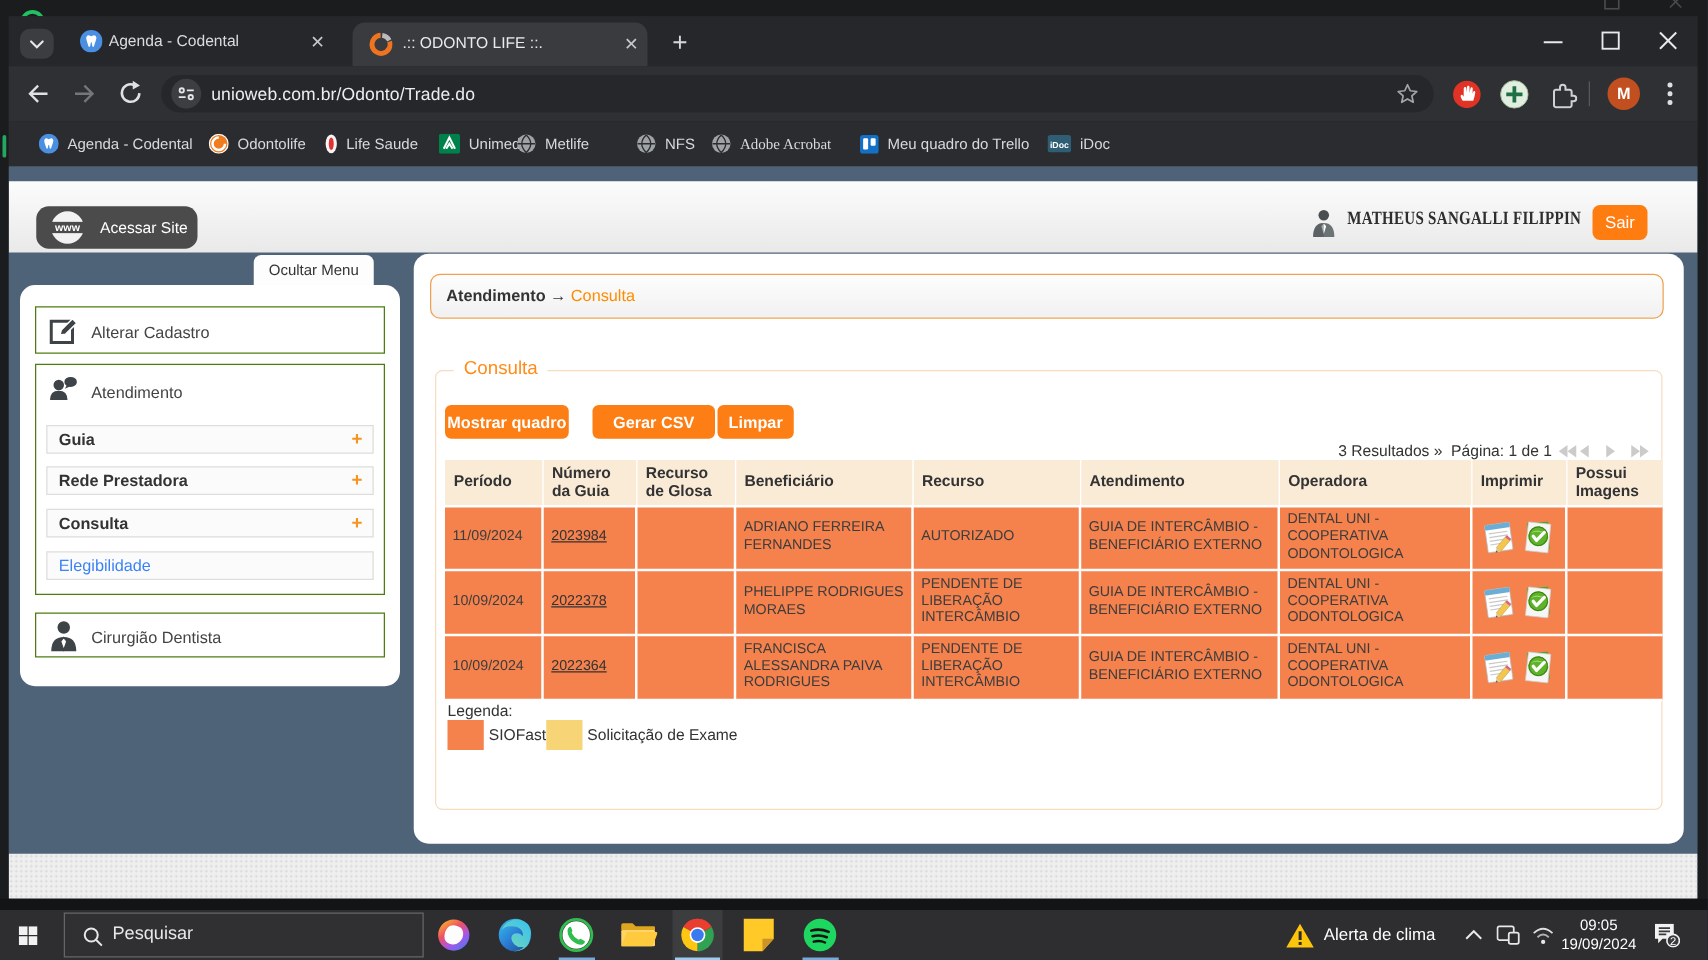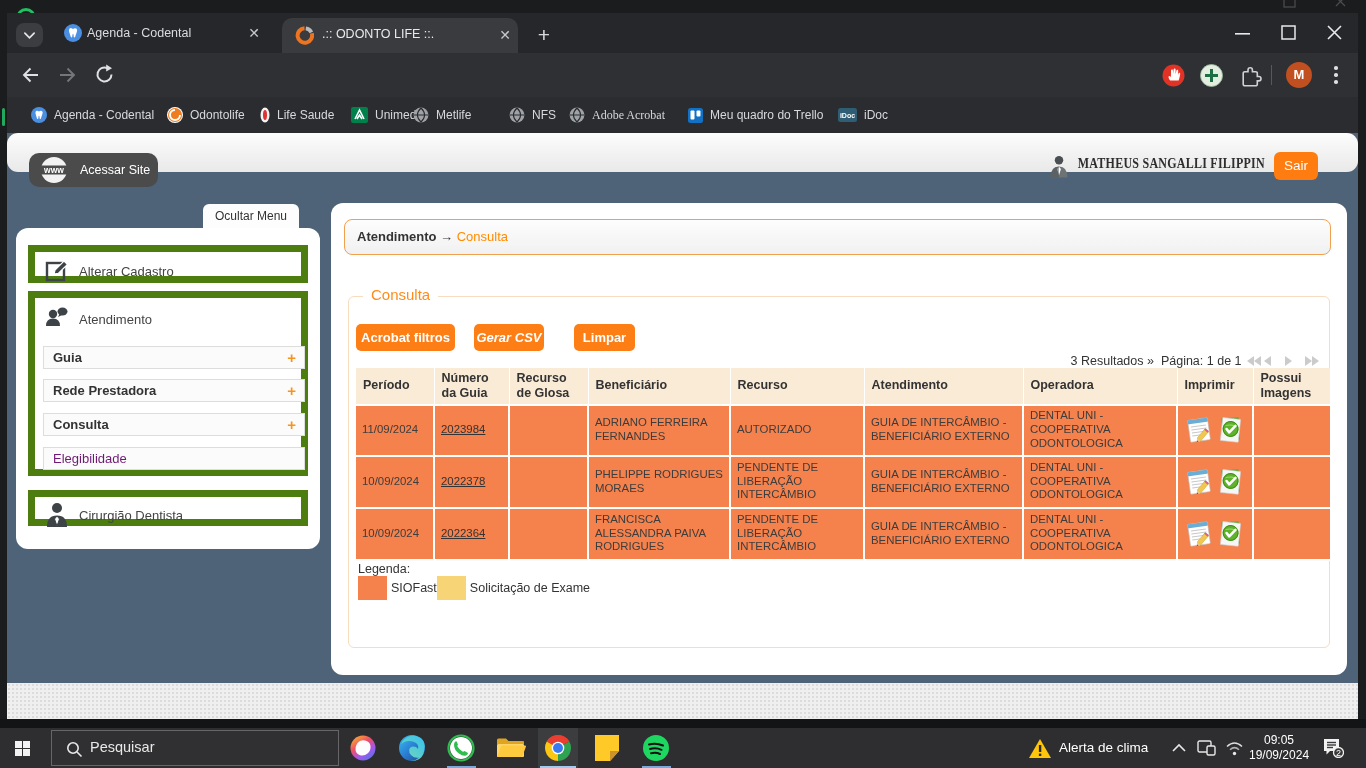--- a/index.html
+++ b/index.html
@@ -42,36 +42,36 @@
   #profile { position:absolute; left:1279px; top:9px; width:26px; height:26px; border-radius:50%; background:#c14f1f; color:#fff; font-size:13px; font-weight:bold; text-align:center; line-height:26px; }
   #dots3 { position:absolute; left:1327px; top:12px; width:4px; height:20px; }
   #dots3 i { position:absolute; left:0; width:3.5px; height:3.5px; border-radius:50%; background:#dcdee1; }
 
   
   #bookbar { position:absolute; left:0; top:84px; width:1351px; height:36px; background:#2b2c2f; }
   .bk { position:absolute; top:0; height:36px; display:flex; align-items:center; gap:7px; color:#d7d9dc; font-size:12px; white-space:nowrap;}
 
   
   #page { position:absolute; left:0; top:120px; width:1351px; height:586px; background:#4e6378; overflow:hidden;}
-  #pghead { position:absolute; left:0; top:0; width:1351px; height:39px; background:linear-gradient(#fcfcfc,#e9e9e9);border-radius:11px; }
+  #pghead { position:absolute; left:0; top:12px; width:1351px; height:57px; background:linear-gradient(#fcfcfc,#e9e9e9); }
   #acessar { position:absolute; left:22px; top:20px; width:129px; height:34px; background:#4b4b4b; border-radius:10px; color:#fff; font-size:12.5px; }
   #acessar span { position:absolute; left:51px; top:10px; white-space:nowrap; }
   #username { position:absolute; right:93px; top:22px; font-family:"Liberation Serif",serif; font-weight:bold; font-size:15px; color:#2e2e2e; letter-spacing:0.3px; white-space:nowrap; transform:scaleX(0.8); transform-origin:100% 50%;}
   #sair { position:absolute; left:1267px; top:19px; width:44px; height:28px; background:#ff7c10; border-radius:6px; color:#fff; font-size:13.5px; text-align:center; line-height:28px; }
   #pgfoot { position:absolute; left:0; top:550px; width:1351px; height:36px; background-color:#efefef;
      background-image:radial-gradient(#dcdcdc 0.8px, transparent 0.9px); background-size:4px 4px; }
 
   
   #ocultar { position:absolute; left:196px; top:71px; width:96px; height:24px; background:#fdfdfd; border-radius:6px 6px 0 0; font-size:12px; color:#333; text-align:center; line-height:24px;}
   #sidebar { position:absolute; left:9px; top:95px; width:304px; height:321px; background:#fff; border-radius:12px; }
-  .sbox { position:absolute; left:12px; width:280px; border:7px solid #4d7c0f; background:#fff; }
+  .sbox { position:absolute; left:12px; width:280px; border:1px solid #4d7c0f; background:#fff; }
   .sbox .lbl { position:absolute; font-size:13px; color:#444; white-space:nowrap; }
   .subitem { position:absolute; left:8px; width:262px; height:23px; border:1px solid #ddd; background:#fbfbfb; font-size:13px; font-weight:bold; color:#333; line-height:21px; padding-left:9px;}
   .subitem .plus { position:absolute; right:8px; top:0px; color:#f79420; font-weight:bold; font-size:15px;}
-  .subitem.norm { font-weight:normal; color:#701a75; }
+  .subitem.norm { font-weight:normal; color:#3b82f6; }
 
   
   #main { position:absolute; left:324px; top:70px; width:1016px; height:472px; background:#fff; border-radius:12px; }
   #crumb { position:absolute; left:13px; top:16px; width:987px; height:36px; border:1px solid #f0a150; border-radius:8px; background:linear-gradient(#fdfdfd,#f1f1f1); font-size:13px; color:#333; line-height:34px; padding-left:12px;}
   #crumb b { font-weight:bold; }
   #crumb .oc { color:#ff8c00; }
   #fieldset { position:absolute; left:17px; top:93px; width:982px; height:352px; border:1px solid #f7dcc0; border-radius:6px; }
   #legend { position:absolute; left:14px; top:-11px; background:#fff; padding:0 8px; color:#ff8c1a; font-size:15px; }
   .obtn { position:absolute; top:27px; height:27px; background:#fd7e14; border-radius:5px; color:#fff; font-size:13px; font-weight:bold; text-align:center; }
   #resline { position:absolute; right:2px; top:57px; font-size:12.5px; color:#333; white-space:nowrap;text-align:center;}
@@ -144,20 +144,36 @@
     <svg class="abs" style="left:13px;top:11px;" width="22" height="22" viewBox="0 0 22 22">
         <path d="M18 11 L5 11 M10.5 4.5 L4 11 L10.5 17.5" fill="none" stroke="#dfe1e4" stroke-width="1.9"></path>
       </svg>
     <svg class="abs" style="left:49px;top:11px;" width="22" height="22" viewBox="0 0 22 22">
         <path d="M4 11 L17 11 M11.5 4.5 L18 11 L11.5 17.5" fill="none" stroke="#74767a" stroke-width="1.9"></path>
       </svg>
     <svg class="abs" style="left:86px;top:10px;" width="23" height="23" viewBox="0 0 23 23">
         <path d="M18.5 11.5 A 7 7 0 1 1 14.2 5" fill="none" stroke="#dfe1e4" stroke-width="2"></path>
         <path d="M13.2 1.5 L19 5.3 L13.2 8.6 Z" fill="#dfe1e4"></path>
       </svg>
+    <div id="omnibox">
+      <div id="tunecircle">
+          <svg style="position:absolute;left:5px;top:5px;" width="14" height="14" viewBox="0 0 14 14">
+            <g stroke="#e4e6e8" stroke-width="1.5" fill="none">
+              <circle cx="3.4" cy="4.3" r="1.7"></circle>
+              <line x1="7.5" y1="4.3" x2="13" y2="4.3"></line>
+              <line x1="1" y1="9.7" x2="6.5" y2="9.7"></line>
+              <circle cx="10.6" cy="9.7" r="1.7"></circle>
+            </g>
+          </svg>
+        </div>
+      <div id="urltext">unioweb.com.br/Odonto/Trade.do</div>
+      <svg id="star" width="18" height="18" viewBox="0 0 18 18">
+          <path d="M9 1.8 L11.2 6.6 L16.4 7.2 L12.5 10.7 L13.6 15.8 L9 13.2 L4.4 15.8 L5.5 10.7 L1.6 7.2 L6.8 6.6 Z" fill="none" stroke="#a2a4a8" stroke-width="1.4" stroke-linejoin="round"></path>
+        </svg>
+    </div>
     <svg class="extico" style="left:1155px;" width="23" height="23" viewBox="0 0 23 23">
         <circle cx="11.5" cy="11.5" r="11" fill="#e03326"></circle>
         <path d="M8.2 16.5 C7 15 6.2 13.3 6.6 12.4 C7 11.6 8 11.8 8.4 12.5 L8.9 13.3 L9 6.8 C9 5.1 11 5.1 11 6.7 L11.1 10 L11.6 5.6 C11.8 4.2 13.6 4.3 13.6 5.8 L13.6 10.2 L14.4 6.6 C14.7 5.4 16.3 5.6 16.2 7 L16 11 L16.5 9.5 C17 8.3 18.4 8.8 18.2 10 C17.9 11.8 17.4 14.6 16.6 16.5 Z" fill="#fff"></path>
       </svg>
     <svg class="extico" style="left:1193px;" width="23" height="23" viewBox="0 0 23 23">
         <circle cx="11.5" cy="11.5" r="11" fill="#e2efe0" stroke="#9db89a" stroke-width="0.8"></circle>
         <path d="M11.5 5 L11.5 18 M5 11.5 L18 11.5" stroke="#1d7044" stroke-width="3"></path>
       </svg>
     <svg class="extico" style="left:1233px;top:12px;" width="22" height="22" viewBox="0 0 22 22">
         <path d="M10.2 2.8 a2.2 2.2 0 0 1 2.2 2.2 v1.7 h3.3 a1.6 1.6 0 0 1 1.6 1.6 v3.2 h1.5 a2.2 2.2 0 0 1 0 4.4 h-1.5 v3.3 a1.6 1.6 0 0 1 -1.6 1.6 h-10.9 a1.6 1.6 0 0 1 -1.6 -1.6 v-10.9 a1.6 1.6 0 0 1 1.6 -1.6 h3.2 v-1.7 a2.2 2.2 0 0 1 2.2 -2.2 z" fill="none" stroke="#cfd1d4" stroke-width="1.6"></path>
@@ -285,22 +301,22 @@
             <path d="M2 26 Q2 14.5 12 14.5 Q22 14.5 22 26 Z" fill="#3d4347"></path>
             <path d="M12 15 L9.5 18 L12 25 L14.5 18 Z" fill="#fff" stroke="#3d4347" stroke-width="1"></path>
           </svg>
         <div class="lbl" style="left:44px;top:11px;">Cirurgião Dentista</div>
       </div>
     </div>
     <div id="main">
       <div id="crumb"><b>Atendimento</b> → <span class="oc">Consulta</span></div>
       <div id="fieldset">
         <div id="legend">Consulta</div>
-        <div class="obtn" style="left:7px; width:99px; line-height:27px;">Acrobat filtros</div>
-        <div class="obtn" style="left:125px; width:70px; line-height:27px;font-style:italic;">Gerar CSV</div>
+        <div class="obtn" style="left:7px; width:99px; line-height:27px;">Mostrar quadro</div>
+        <div class="obtn" style="left:125px; width:98px; line-height:27px;">Gerar CSV</div>
         <div class="obtn" style="left:225px; width:61px; line-height:27px;">Limpar</div>
         <div id="resline">3 Resultados »&nbsp; Página: 1 de 1 <svg id="pagarrows" width="82" height="14" viewBox="0 0 82 14">
               <g fill="#cbcbcb">
                 <path d="M9 2 L2 7 L9 12 Z"></path>
                 <path d="M16 2 L9 7 L16 12 Z"></path>
                 <path d="M26 2 L19 7 L26 12 Z"></path>
                 <path d="M40 2 L47 7 L40 12 Z"></path>
                 <path d="M60 2 L67 7 L60 12 Z"></path>
                 <path d="M67 2 L74 7 L67 12 Z"></path>
               </g>

